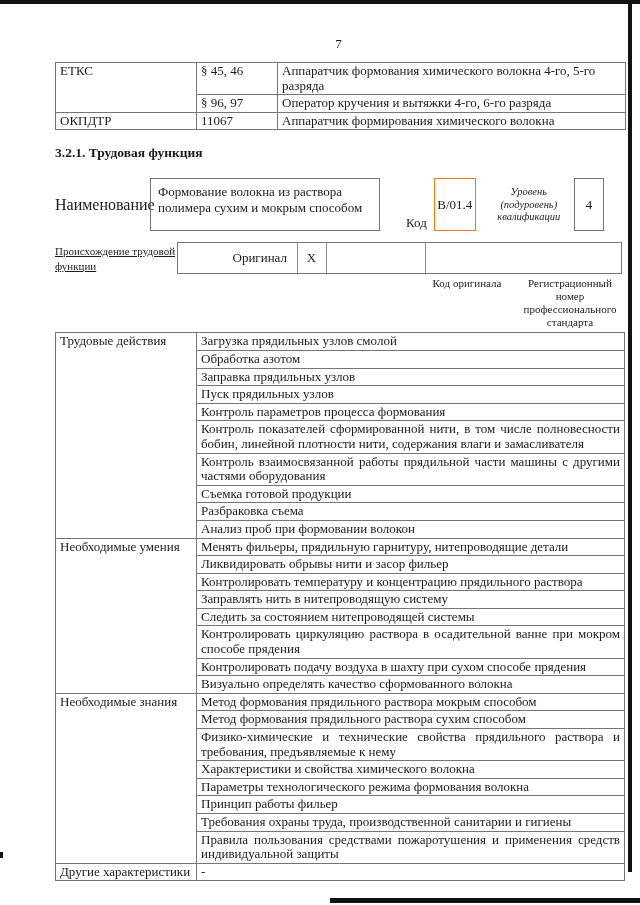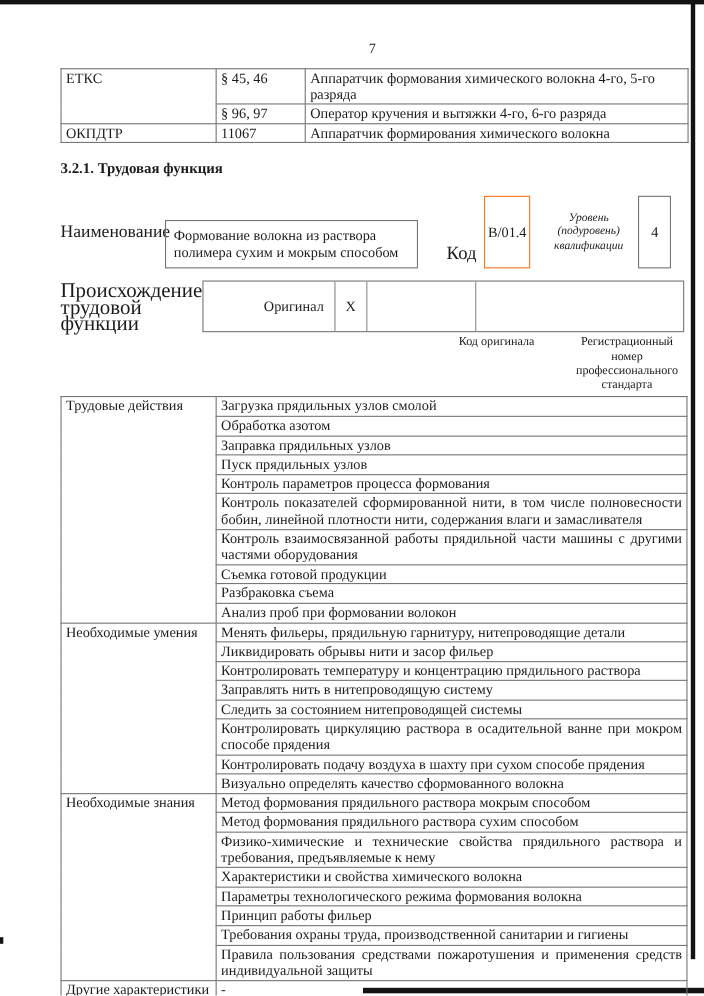--- a/index.html
+++ b/index.html
@@ -24,41 +24,41 @@
   .t1{margin-top:11px;}
   .t1 .c1{width:132px;}
   .t1 .c2{width:72px;}
   .t1 .c3{width:339px;}
 
   .sec-heading{margin:15px 0 0 0;font-size:13.5px;font-weight:bold;line-height:16px;}
 
   .fn-header{margin-top:17px;display:flex;align-items:stretch;}
   .fn-label{width:95px;font-size:16px;align-self:center;}
   .fn-name-box{width:214px;border:1px solid #767676;padding:5px 7px;
-               font-size:13px;line-height:16px;margin-top:22px;}
-  .fn-code-label{margin-left:26px;font-size:17px;align-self:center;margin-top:37px;}
+               font-size:13px;line-height:16px;}
+  .fn-code-label{margin-left:26px;font-size:13px;align-self:center;margin-top:37px;}
   .fn-code-box{margin-left:7px;width:40px;border:1px solid #f97316;
                display:flex;align-items:center;justify-content:center;font-size:13px;}
   .fn-level-label{margin-left:11px;width:84px;font-size:10.5px;line-height:12.5px;
                   text-align:center;align-self:center;font-style:italic;}
   .fn-level-box{margin-left:3px;width:28px;border:1px solid #767676;
                 display:flex;align-items:center;justify-content:center;font-size:13.5px;}
 
   .origin-row{margin-top:11px;display:flex;align-items:stretch;}
-  .origin-label{width:133px;font-size:19px;line-height:15px;align-self:flex-start;padding-top:2px;}
+  .origin-label{width:133px;font-size:11px;line-height:15px;align-self:flex-start;padding-top:2px;text-decoration:underline;}
   .origin-strip{display:flex;width:434px;border:1px solid #767676;padding-left:47px;}
   .origin-cell{border-right:1px solid #8a8a8a;display:flex;align-items:center;}
   .oc-original{width:64px;padding-left:8px;font-size:13px;}
   .oc-mark{width:28px;justify-content:center;font-size:13px;}
   .oc-borrowed{width:130px;font-size:11px;line-height:12.5px;padding:2px 4px;}
   .oc-code{width:98px;}
   .oc-reg{width:100px;border-right:none;}
 
   .origin-captions{position:relative;height:56px;font-size:11px;line-height:13px;}
-  .cap-code{position:absolute;left:362px;top:3px;width:100px;text-align:left;}
+  .cap-code{position:absolute;left:362px;top:3px;width:100px;text-align:center;}
   .cap-reg{position:absolute;left:462px;top:3px;width:106px;text-align:center;}
 
   .t2{margin-top:2px;}
   .t2 .lbl{width:132px;}
   .t2 .val{width:419px;text-align:justify;}
   .dash-cell{text-align:left;}
 </style>
 </head>
 <body>
 

